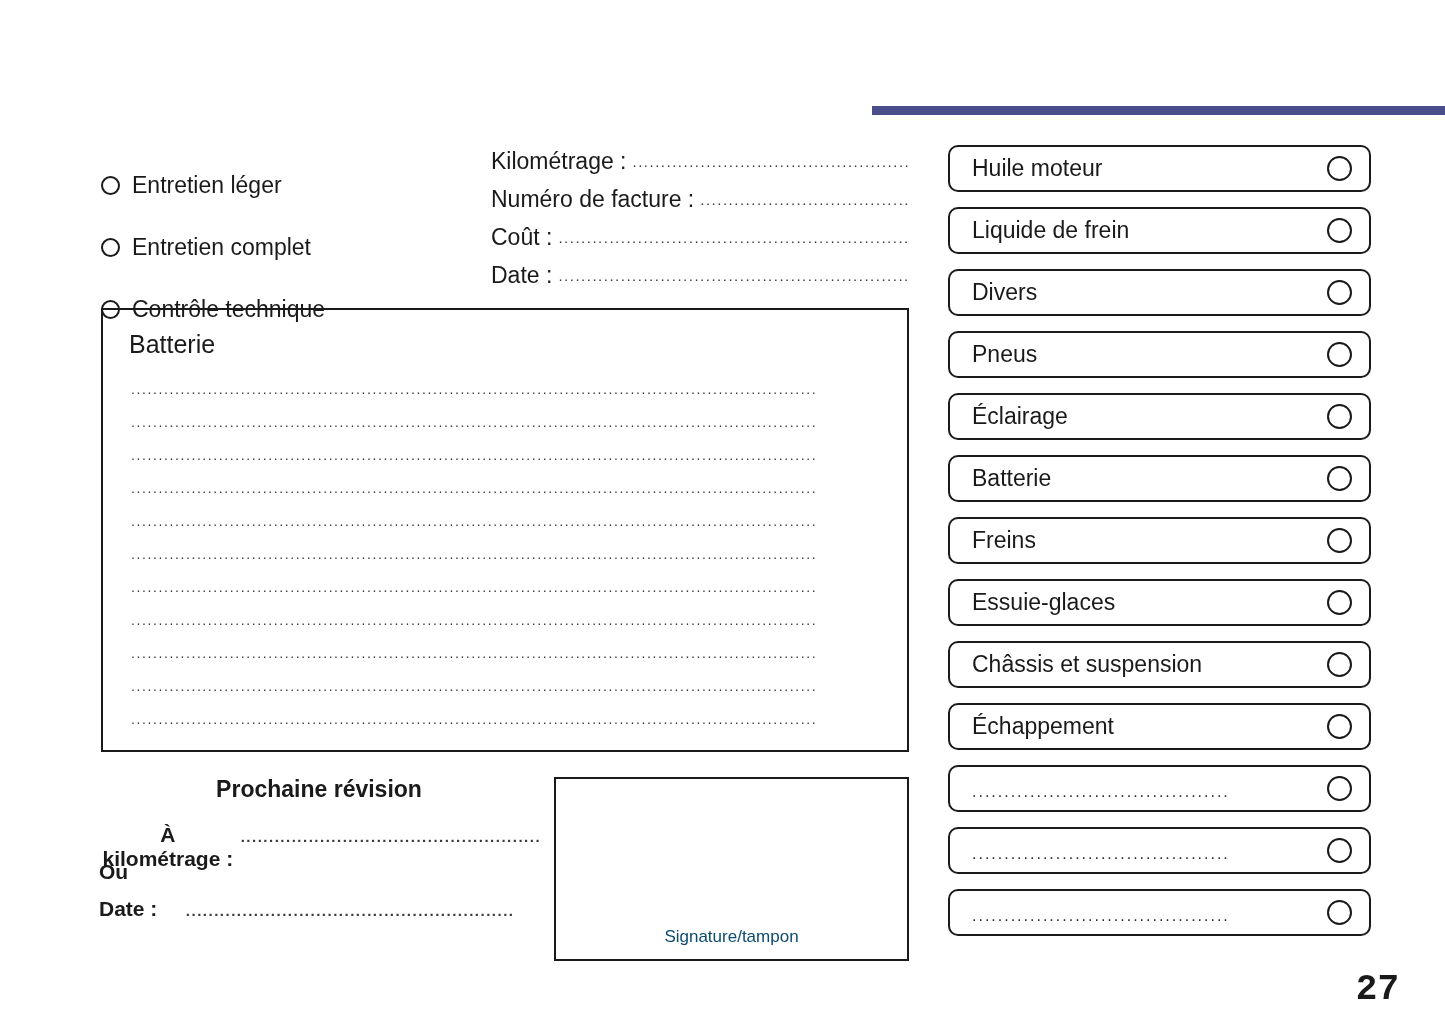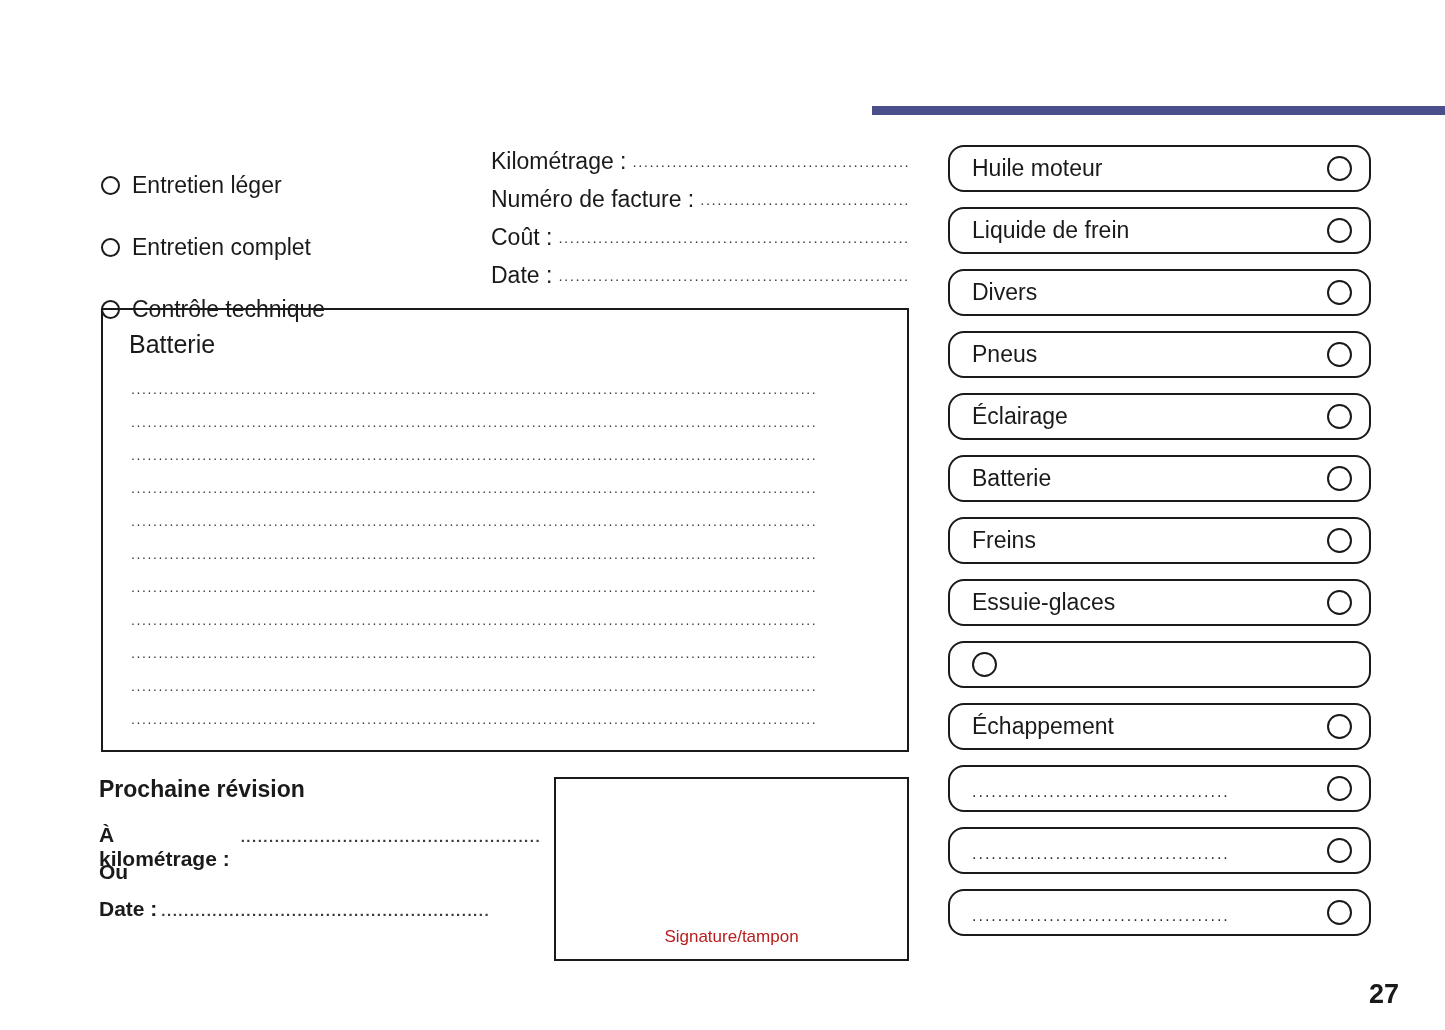--- a/index.html
+++ b/index.html
@@ -118,20 +118,21 @@
     height: 33px;
     line-height: 33px;
   }
 
   
   .next-rev {
     position: absolute;
     left: 99px;
     top: 776px;
     width: 440px;
+    text-align: center;
   }
   .next-rev-title {
     font-size: 23px;
     font-weight: bold;
     margin-bottom: 20px;
   }
   .nr-row {
     display: flex;
     align-items: baseline;
     font-size: 21px;
@@ -158,34 +159,34 @@
     border: 2px solid #1a1a1a;
     box-sizing: border-box;
   }
   .signature-caption {
     position: absolute;
     left: 0;
     right: 0;
     bottom: 12px;
     text-align: center;
     font-size: 17px;
-    color: #b91c1c;
+    color: #0c4a6e;
   }
 
   
   .checklist {
     position: absolute;
     left: 948px;
     top: 145px;
     width: 423px;
   }
   .cl-item {
     height: 47px;
     border: 2px solid #1a1a1a;
-    border-radius: 16px;
+    border-radius: 10px;
     box-sizing: border-box;
     display: flex;
     align-items: center;
     justify-content: space-between;
     padding: 0 17px 0 22px;
     margin-bottom: 15px;
   }
   .cl-label {
     font-size: 23px;
     white-space: nowrap;
@@ -204,22 +205,23 @@
     border-radius: 50%;
     box-sizing: border-box;
     flex: 0 0 auto;
   }
 
   
   .page-number {
     position: absolute;
     right: 46px;
     bottom: 20px;
-    font-size: 27px;
+    font-size: 36px;
     font-weight: bold;
+    font-family: Liberation Mono, monospace;
   }
 </style>
 </head>
 <body>
 
 <div class="page">
 
   <div class="accent-bar"></div>
 
   <div class="checks">
@@ -319,20 +321,21 @@
     </div>
     <div class="cl-item">
       <span class="cl-label">Freins</span>
       <span class="cl-circle"></span>
     </div>
     <div class="cl-item">
       <span class="cl-label">Essuie-glaces</span>
       <span class="cl-circle"></span>
     </div>
     <div class="cl-item">
+      <span class="cl-label">Châssis et suspension</span>
       <span class="cl-circle"></span>
     </div>
     <div class="cl-item">
       <span class="cl-label">Échappement</span>
       <span class="cl-circle"></span>
     </div>
     <div class="cl-item">
       <span class="cl-label dotted">........................................</span>
       <span class="cl-circle"></span>
     </div>

